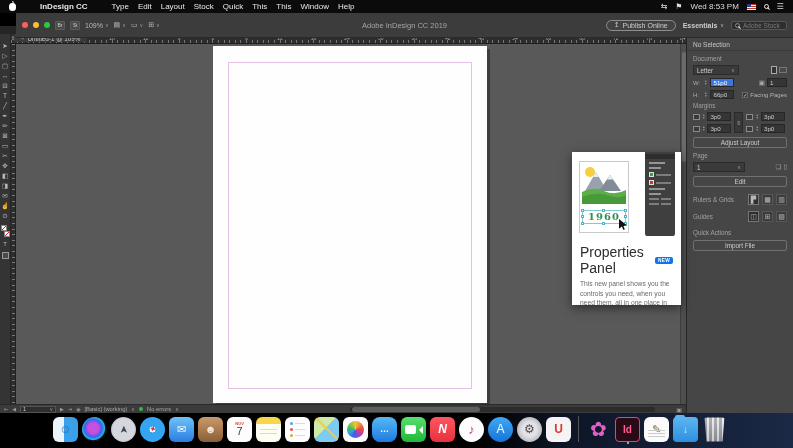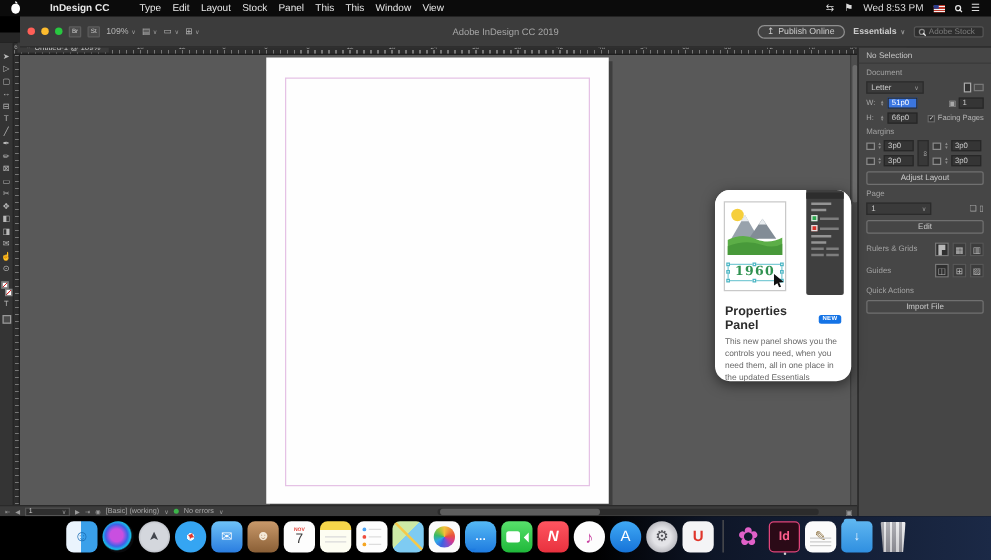--- a/index.html
+++ b/index.html
@@ -98,41 +98,41 @@
   .micon{width:7px;height:6px;border:1px solid #8a8a8a;background:#3a3a3a;flex:none}
   .chain{width:9px;height:21px;background:#383838;border:1px solid #2a2a2a;display:flex;align-items:center;justify-content:center;color:#aaa;flex:none}
   .chain span{display:inline-block;transform:rotate(90deg);font-size:6px}
   .btn{border:1px solid #707070;border-radius:2px;height:11px;display:flex;align-items:center;justify-content:center;font-size:6.4px;color:#ccc;margin:4px 6px;background:#464646}
   .icon-sq{width:11px;height:11px;background:#3c3c3c;border:1px solid #575757;display:flex;align-items:center;justify-content:center;font-size:7px;color:#b8b8b8}
   .icon-sq.first{background:#2f2f2f;border-color:#777}
   .labelrow{display:flex;align-items:center;justify-content:space-between;padding:3px 6px 0}
   .trio{display:flex;gap:3px}
 
   
-  .popup{position:absolute;left:572px;top:152px;width:109px;height:153px;background:#fff;border-radius:12px;box-shadow:0 3px 10px rgba(0,0,0,0.5);z-index:20;overflow:hidden}
+  .popup{position:absolute;left:572px;top:152px;width:109px;height:153px;background:#fff;border-radius:0;box-shadow:0 3px 10px rgba(0,0,0,0.5);z-index:20;overflow:hidden}
   .illo{position:relative;height:88px;background:#fff}
   .pic-frame{position:absolute;left:7px;top:9px;width:50px;height:72px;border:1px solid #c9c9c9;background:#fff;padding:2px}
   .sel-wrap{position:relative;margin-top:2px;border:1px solid #7fccd6;display:flex;justify-content:center;padding:0 1px}
   .sel-text{font-family:"DejaVu Serif",serif;font-weight:bold;font-size:10px;color:#2f9150;letter-spacing:1px;line-height:12px}
   .hdl{position:absolute;width:3px;height:3px;background:#fff;border:1px solid #4db6c4}
   .h-tl{left:-2px;top:-2px}.h-tc{left:50%;top:-2px;margin-left:-2px}.h-tr{right:-2px;top:-2px}
   .h-ml{left:-2px;top:50%;margin-top:-2px}.h-mr{right:-2px;top:50%;margin-top:-2px}
   .h-bl{left:-2px;bottom:-2px}.h-bc{left:50%;bottom:-2px;margin-left:-2px}.h-br{right:-2px;bottom:-2px}
   .mini-panel{position:absolute;right:6px;top:0;width:30px;height:84px;background:#3f3f3f;border-radius:0 0 2px 2px;padding:2px 0}
   .mp-head{height:5px;background:#2d2d2d;margin-bottom:3px}
   .mb{display:block;height:2px;background:#949494;margin:3px 4px 0}
   .mb.s{width:12px}.mb.m{width:16px}
   .mp-row{display:flex;align-items:center;gap:2px;margin:3px 4px 0}
   .swg{width:5px;height:5px;background:#2ea84f;border:1px solid #e2e2e2}
   .swr{width:5px;height:5px;background:#d8332a;border:1px solid #e2e2e2}
   .mp-bar{height:2px;background:#7d7d7d;flex:1}
   .cursor-arrow{position:absolute;left:47px;top:67px;width:8px;height:11px;background:#111;clip-path:polygon(0% 0%,0% 88%,36% 69%,55% 100%,73% 94%,55% 63%,100% 60%)}
   .popup-body{padding:2px 8px 0}
   .title-row{display:flex;align-items:center;gap:4px;margin:2px 0 3px}
-  .popup-title{font-size:10px;font-weight:bold;color:#2c2c2c}
+  .popup-title{font-size:14px;font-weight:normal;color:#2c2c2c}
   .badge{background:#1473e6;color:#fff;font-size:4.8px;font-weight:bold;padding:1px 3px;border-radius:2px;letter-spacing:0.3px}
   .popup-text{font-size:6.7px;line-height:1.42;color:#696969}
 
   
   .dockbar{position:absolute;left:0;right:0;top:413px;height:35px;background:linear-gradient(90deg,#000 0%,#000 60%,#0e1628 72%,#1b2946 100%);z-index:35}
   .dock{position:absolute;left:53px;top:3px;display:flex;align-items:center;gap:4px}
   .dock-item{width:25px;height:25px;border-radius:6px;position:relative;display:flex;align-items:center;justify-content:center;font-size:12px;flex:none}
   .run-dot{position:absolute;bottom:-3px;left:50%;transform:translateX(-50%);width:2px;height:2px;border-radius:50%;background:#cfcfcf}
   .dock-sep{width:1px;height:26px;background:#555;margin:0 3px;flex:none}
   .ic-finder{background:linear-gradient(90deg,#eaf4fd 0 46%,#3aa0ea 46% 100%);color:#1a6db5}
@@ -177,25 +177,25 @@
 <body>
 
 <div class="menubar">
   <span class="apple"></span>
   <span class="menu-app">InDesign CC</span>
   <span style="display:flex;gap:9px">
       <span class="menu-item">Type</span>
       <span class="menu-item">Edit</span>
       <span class="menu-item">Layout</span>
       <span class="menu-item">Stock</span>
-      <span class="menu-item">Panel</span>
+      <span class="menu-item">Quick</span>
       <span class="menu-item">This</span>
       <span class="menu-item">This</span>
       <span class="menu-item">Window</span>
-      <span class="menu-item">View</span>
+      <span class="menu-item">Help</span>
     </span>
   <span class="menubar-right">
     <span class="mb-glyph">⇆</span>
     <span class="mb-glyph">⚑</span>
     <span>Wed 8:53 PM</span>
     <span class="usflag"></span>
     <span class="mag"></span>
     <span class="mb-glyph">☰</span>
   </span>
 </div>

